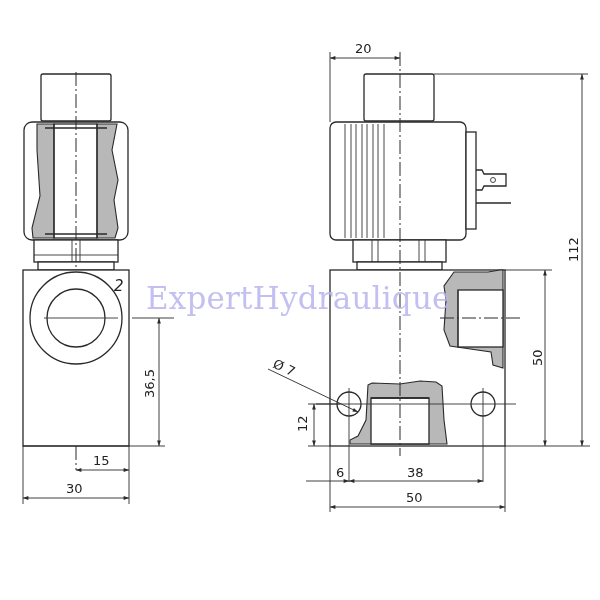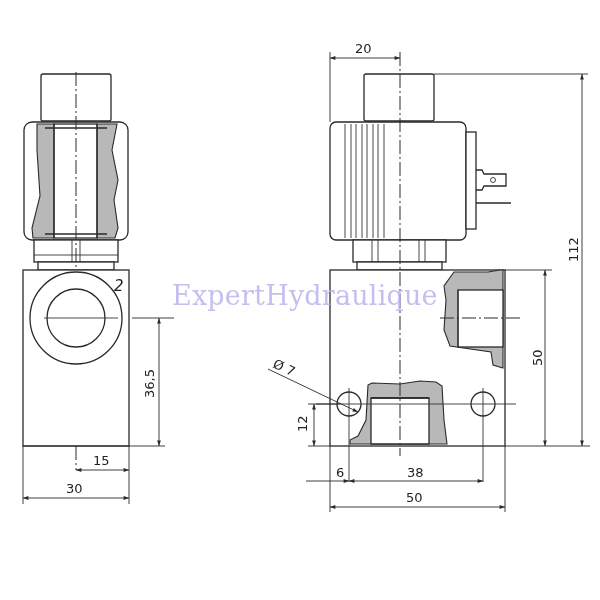--- a/index.html
+++ b/index.html
@@ -6,21 +6,21 @@
     body { width: 600px; height: 600px; position: relative; overflow: hidden; }
     svg { position: absolute; left: 0; top: 0; }
     .ln { stroke: #2a2a2a; stroke-width: 1.3; fill: none; }
     .thin { stroke: #333; stroke-width: 0.9; fill: none; }
     .body { stroke: #2a2a2a; stroke-width: 1.3; fill: #ffffff; }
     .hatch { fill: #b8b8b8; stroke: #2a2a2a; stroke-width: 1.1; }
     .center { stroke: #2a2a2a; stroke-width: 1; stroke-dasharray: 14 3 2 3; fill: none; }
     .dim { stroke: #2a2a2a; stroke-width: 0.9; fill: none; }
     .dimtxt { font-family: "DejaVu Sans", sans-serif; font-size: 13px; fill: #222; }
     .num { font-family: "DejaVu Sans", sans-serif; font-size: 15px; fill: #222; font-style: italic; }
-    .wm { position: absolute; left: 172px; top: 280px; font-family: "DejaVu Serif", serif; font-size: 27px; color: #b9b5ee; opacity: 0.85; letter-spacing: 0.2px; }
+    .wm { position: absolute; left: 146px; top: 280px; font-family: "DejaVu Serif", serif; font-size: 31px; color: #b9b5ee; opacity: 0.85; letter-spacing: 0.2px; }
   </style>
 </head>
 <body>
 
 <svg width="600" height="600" viewBox="0 0 600 600">
   <defs>
     <marker id="arr" viewBox="0 0 10 10" refX="10" refY="5" markerWidth="8" markerHeight="6" orient="auto-start-reverse">
       <path d="M0,1.5 L10,5 L0,8.5 z" fill="#2a2a2a"></path>
     </marker>
   </defs>

